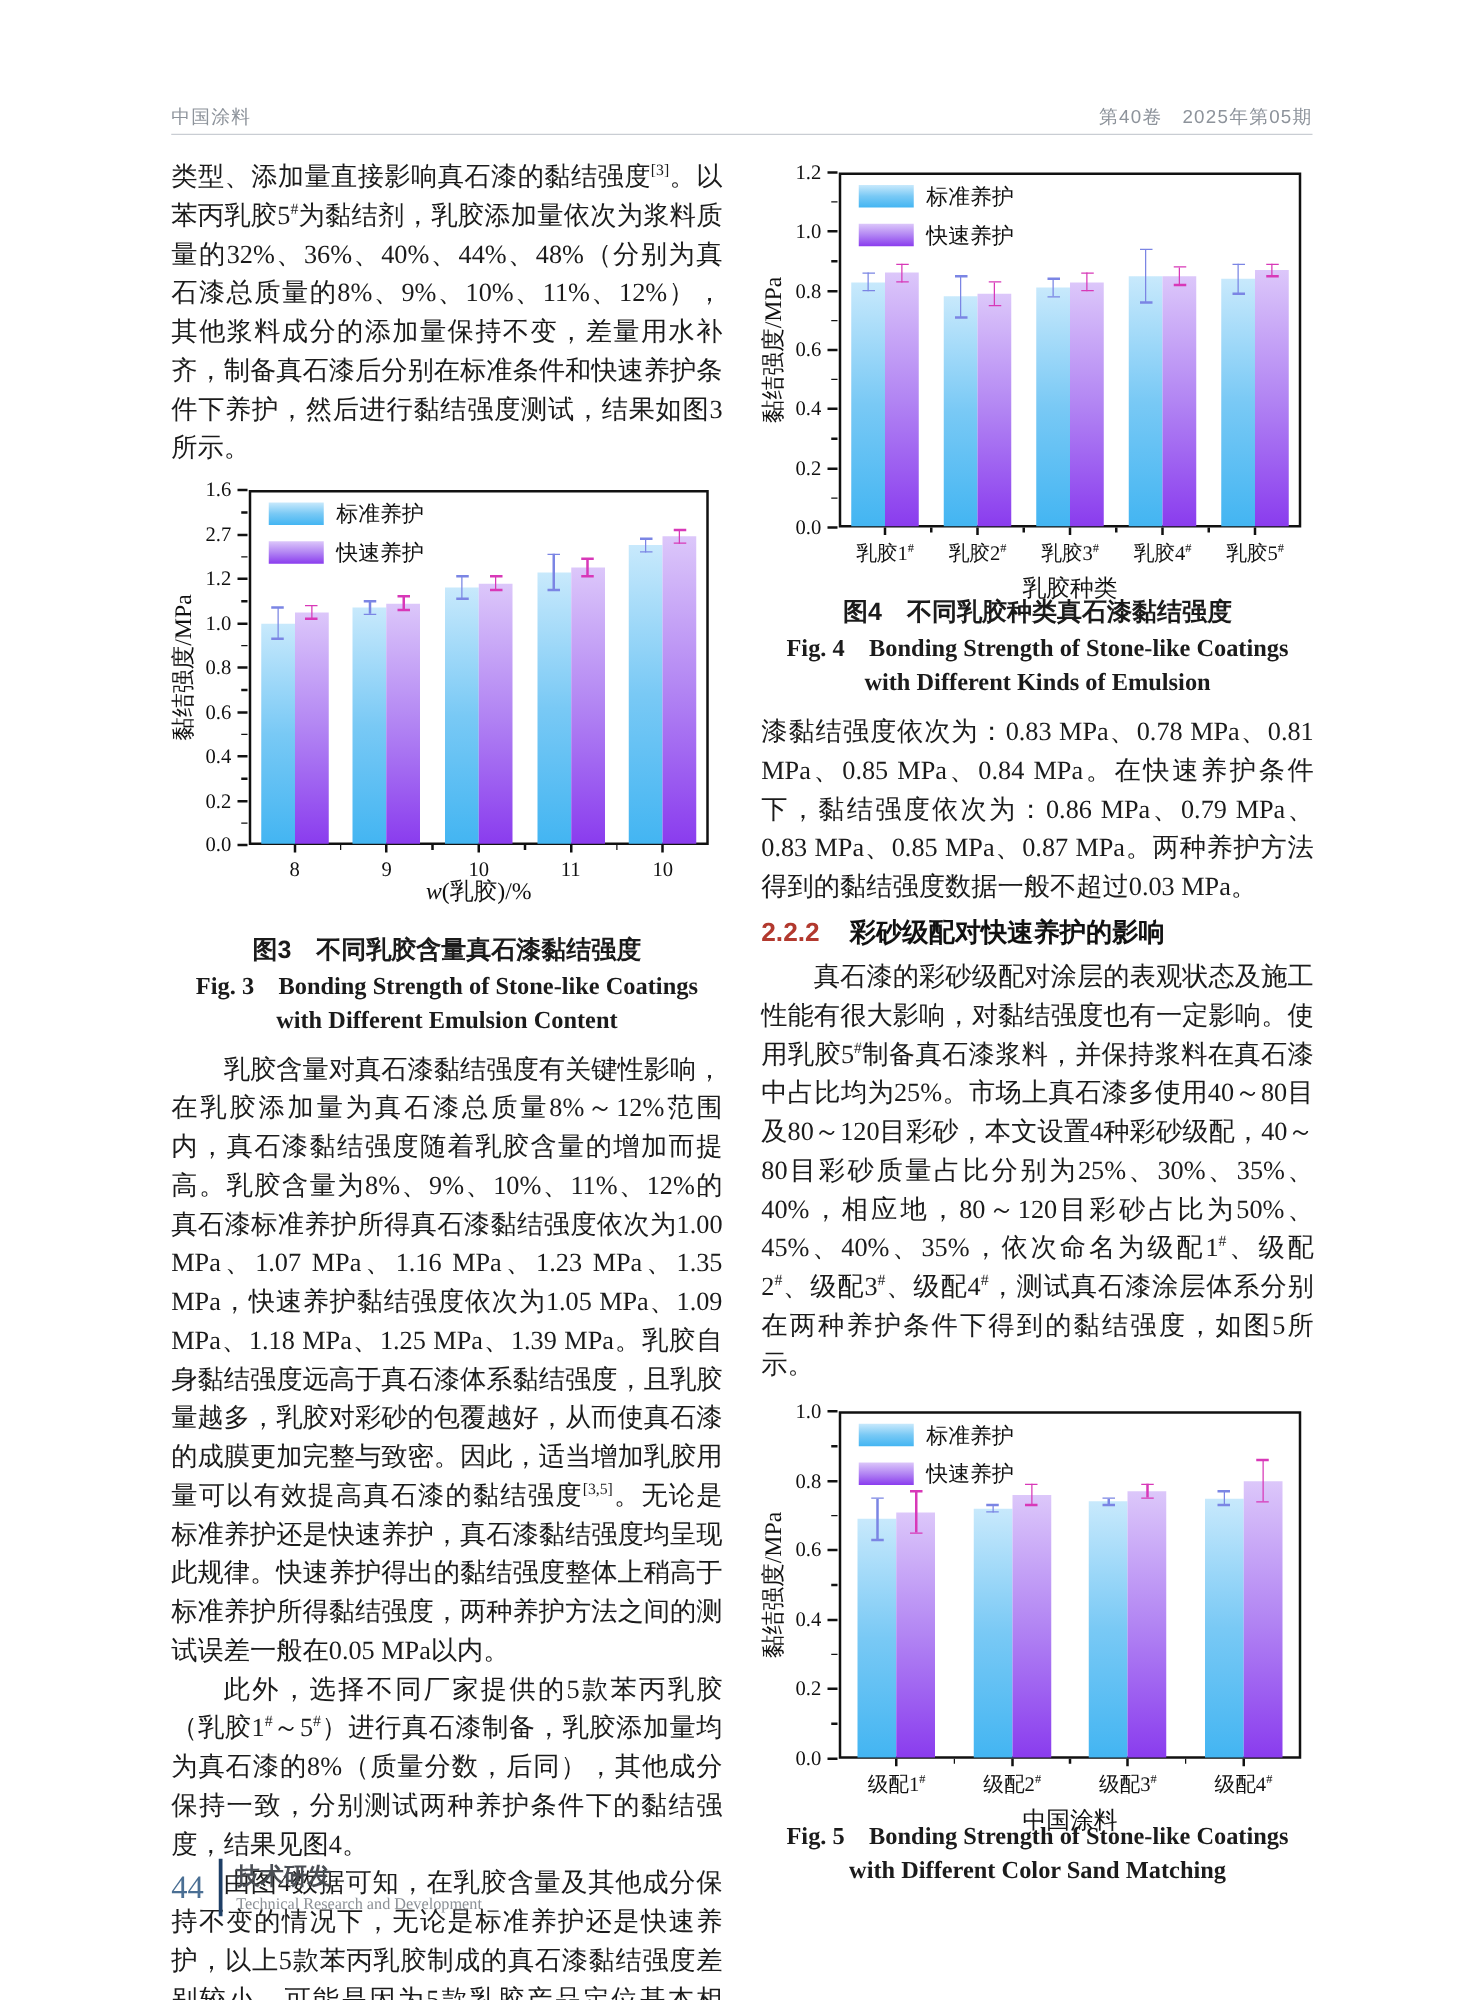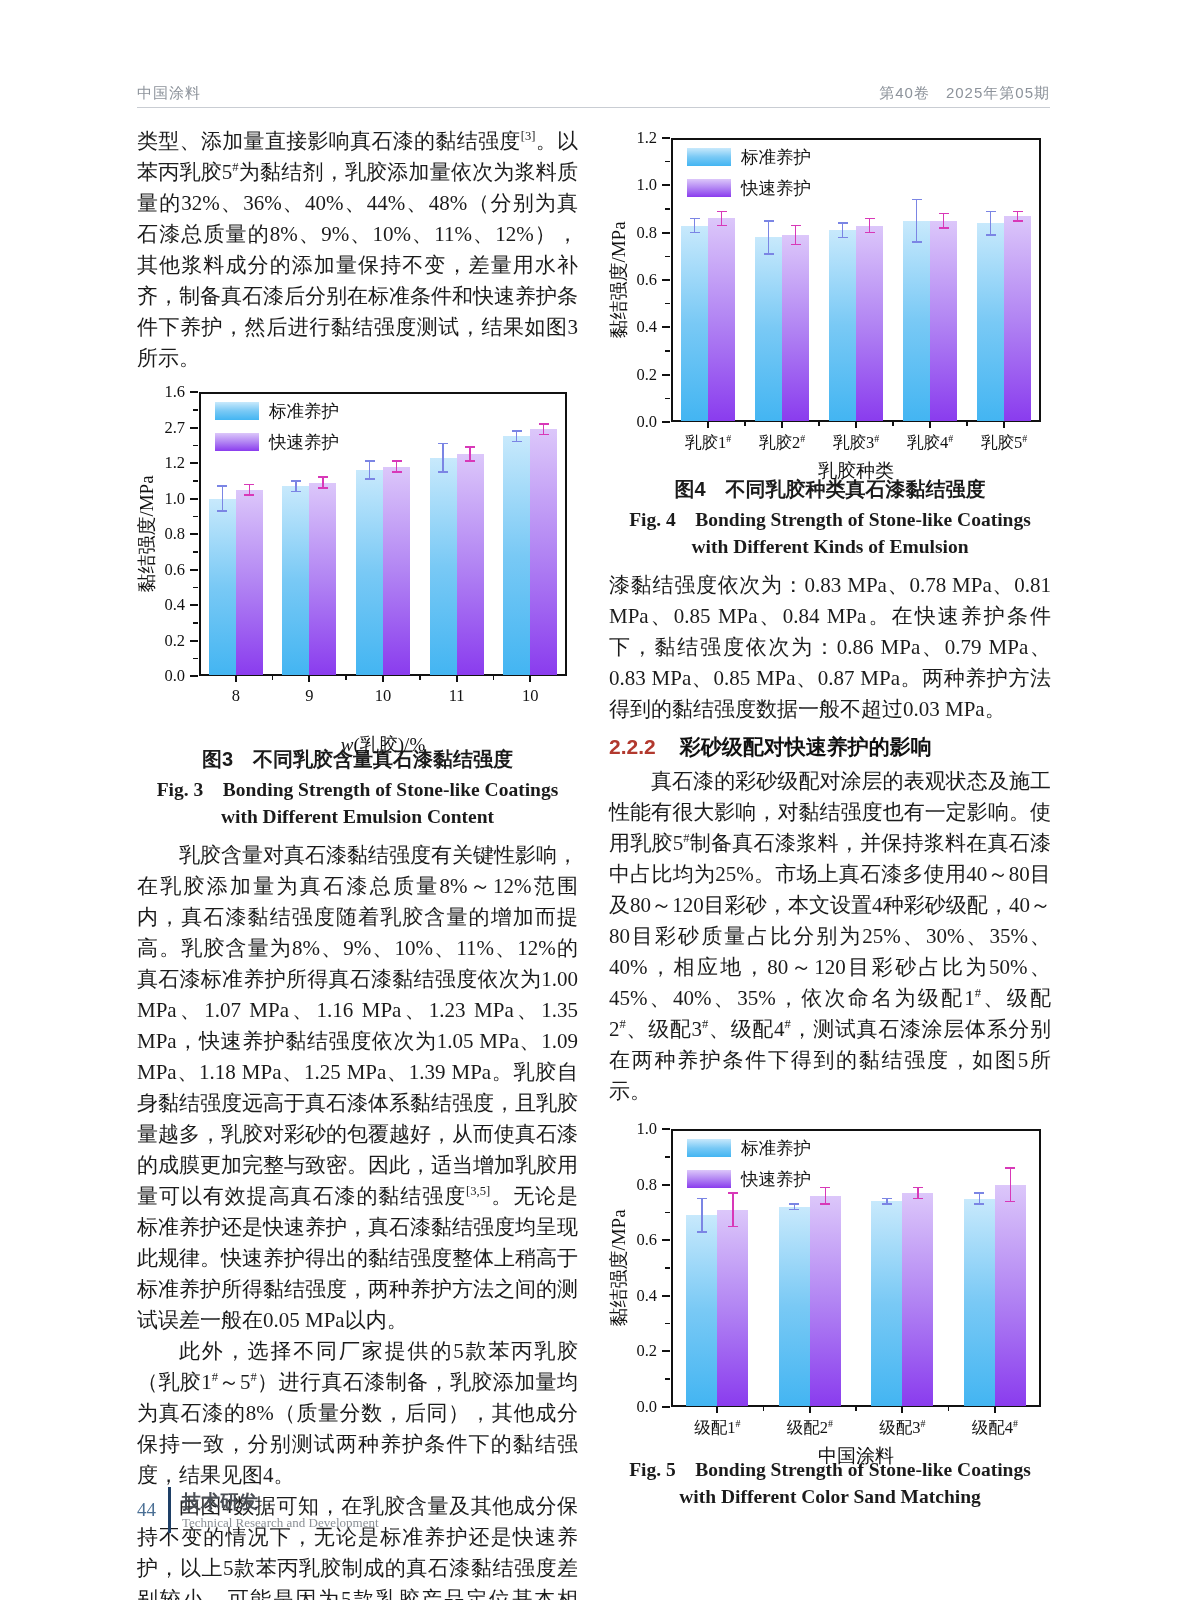--- a/index.html
+++ b/index.html
@@ -27,21 +27,21 @@
   .xlab{transform:translate(-50%,0)}
   .legend{position:absolute;display:flex;flex-direction:column;gap:7px}
   .lrow{display:flex;align-items:center;gap:10px}
   .lsw{width:44px;height:18px;display:inline-block}
   .llb{font-size:17.5px;color:#111}
   .cap-zh{font-family:"Liberation Sans","DejaVu Sans",sans-serif;font-weight:700;font-size:20px;text-align:center;margin-top:8px}
   .cap-en{font-weight:700;font-size:19.5px;line-height:27px;text-align:center;margin-top:3px;margin-bottom:10px}
   .sec{font-family:"Liberation Sans","DejaVu Sans",sans-serif;font-size:21px;line-height:31px;margin:6px 0 4px;font-weight:600;color:#111}
   .sec-num{color:#b2392e;margin-right:24px}
   .footer{position:absolute;left:137px;top:1487px;display:flex;align-items:center}
-  .fpage{font-size:19px;color:#4a6f94}
+  .fpage{font-size:26px;color:#4a6f94}
   .fbar{width:3px;height:46px;background:#1e3f66;margin:0 11px 0 12px}
   .fzh{font-family:"Liberation Sans","DejaVu Sans",sans-serif;font-weight:700;font-size:19px;color:#4a4e54;line-height:23px}
   .fen{font-size:13px;color:#8b9096;margin-top:2px}
 </style>
 </head>
 <body>
 
 <div class="page">
 
   <div class="header">
@@ -129,21 +129,21 @@
         <div class="err" style="left: 378.95px; top: 51.05px; width: 1.5px; height: 10.65px; background: rgb(123, 133, 228);"></div>
         <div class="err" style="left: 374.7px; top: 50.3px; width: 10px; height: 1.5px; background: rgb(123, 133, 228);"></div>
         <div class="err" style="left: 374.7px; top: 60.95px; width: 10px; height: 1.5px; background: rgb(123, 133, 228);"></div>
         <div class="bar" style="left: 393.2px; top: 49.275px; width: 27px; height: 245.725px; background: linear-gradient(rgb(220, 199, 250) 0%, rgb(178, 133, 243) 50%, rgb(138, 60, 238) 100%);"></div>
         <div class="err" style="left: 405.95px; top: 43.95px; width: 1.5px; height: 10.65px; background: rgb(216, 56, 184);"></div>
         <div class="err" style="left: 401.7px; top: 43.2px; width: 10px; height: 1.5px; background: rgb(216, 56, 184);"></div>
         <div class="err" style="left: 401.7px; top: 53.85px; width: 10px; height: 1.5px; background: rgb(216, 56, 184);"></div>
         <div class="tick" style="left: 392.2px; top: 296px; width: 2px; height: 6px;"></div>
         <div class="xtl" style="left: 347.2px; top: 306px; width: 92px;">10</div>
         <div class="tick" style="left: 355.65px; top: 296px; width: 1.5px; height: 4px;"></div>
-        <div class="axlab xlab" style="left: 246px; top: 352px; text-align: center;"><i>w</i>(乳胶)/%</div>
+        <div class="axlab xlab" style="left: 246px; top: 320px; text-align: center;"><i>w</i>(乳胶)/%</div>
         <div class="legend" style="left: 78px; top: 19px;">
           <div class="lrow">
             <span class="lsw" style="background:linear-gradient(180deg, #c8e9fc 0%, #79c9f5 50%, #43b5f2 100%)"></span>
             <span class="llb">标准养护</span>
           </div>
           <div class="lrow">
             <span class="lsw" style="background:linear-gradient(180deg, #dcc7fa 0%, #b285f3 50%, #8a3cee 100%)"></span>
             <span class="llb">快速养护</span>
           </div>
         </div>

